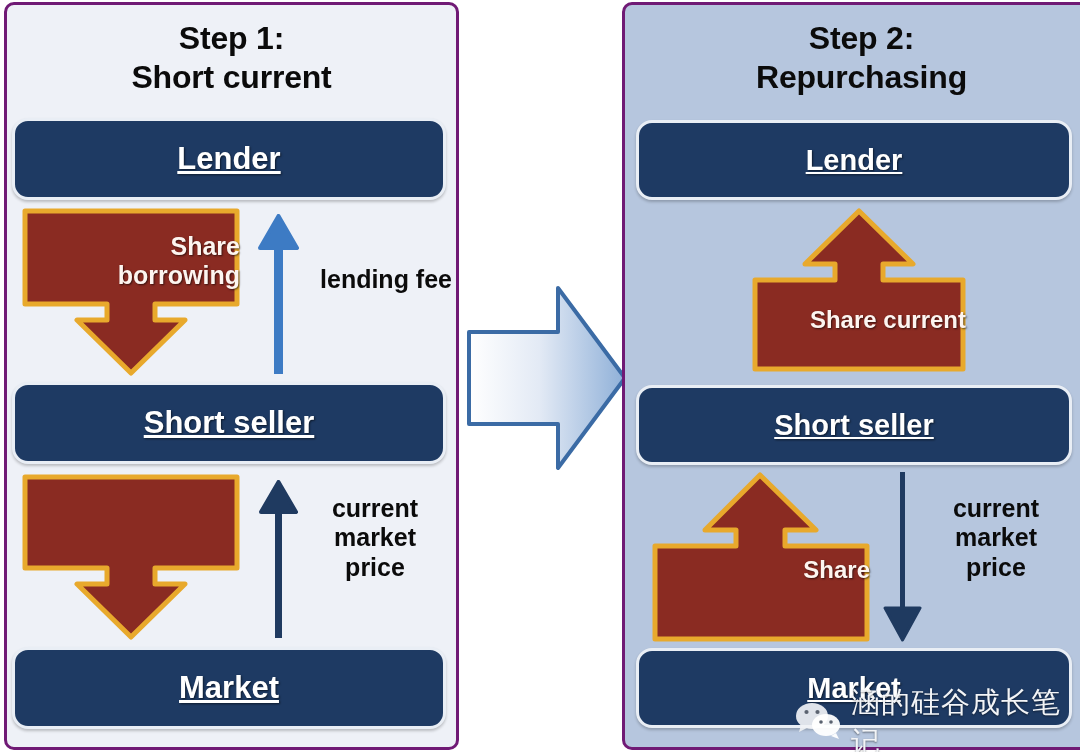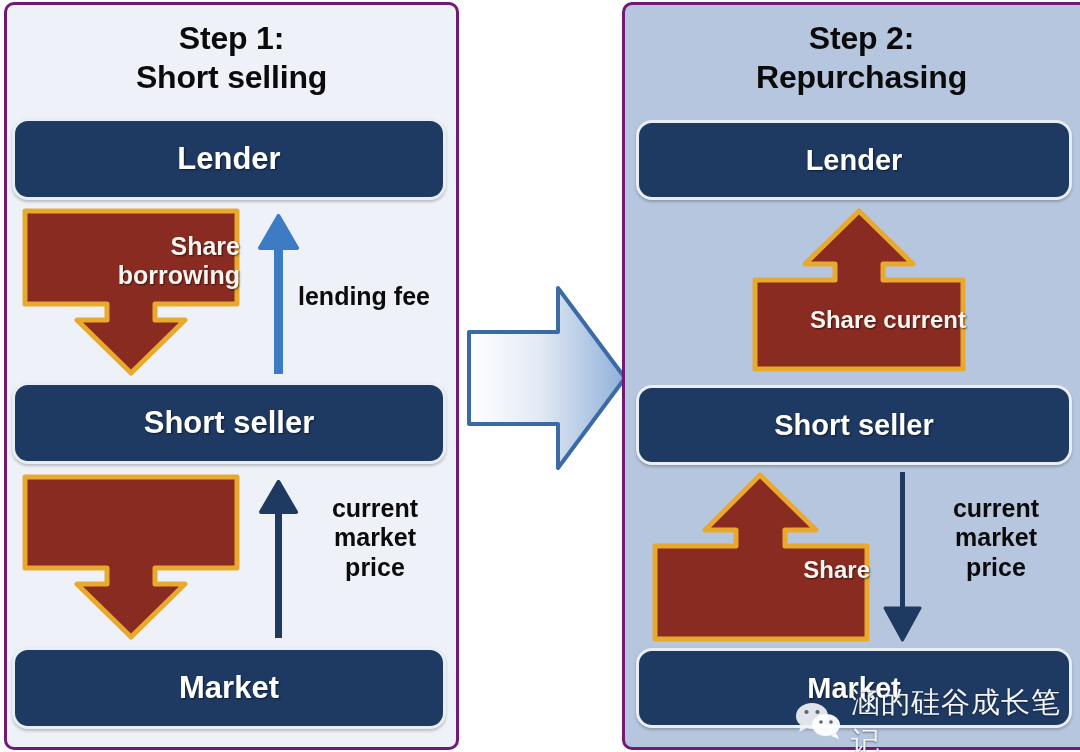--- a/index.html
+++ b/index.html
@@ -58,20 +58,21 @@
     border-radius: 16px;
     border: 3px solid #e9eef5;
     box-sizing: border-box;
     display: flex;
     align-items: center;
     justify-content: center;
     color: #ffffff;
     font-weight: bold;
     text-shadow: 1px 1px 2px rgba(0,0,0,0.55);
     box-shadow: 0 2px 3px rgba(0,0,0,0.22);
+    text-decoration: underline;
   }
   .entity.lg { font-size: 31px; }
   .entity.md { font-size: 29px; }
 
   
   #lender-left      { left: 12px;  top: 118px; width: 434px; height: 82px; }
   #shortseller-left { left: 12px;  top: 382px; width: 434px; height: 82px; }
   #market-left      { left: 12px;  top: 647px; width: 434px; height: 82px; }
 
   
@@ -118,21 +119,21 @@
   #price-arrow-right { left: 876px; top: 470px; width: 54px; height: 172px; }
 
   
   .sidelabel {
     position: absolute;
     font-weight: bold;
     color: #0b0b0b;
     font-size: 25px;
     line-height: 1.17;
   }
-  #label-lending-fee { left: 276px; top: 282px; width: 176px; text-align: center; }
+  #label-lending-fee { left: 276px; top: 265px; width: 176px; text-align: right; }
   #label-price-left  { left: 300px; top: 494px; width: 150px; text-align: center; }
   #label-price-right { left: 928px; top: 494px; width: 136px; text-align: center; }
 
   
   #center-arrow {
     position: absolute;
     left: 466px;
     top: 285px;
     width: 162px;
     height: 186px;
@@ -156,21 +157,21 @@
     text-shadow: 0 1px 2px rgba(0,0,0,0.5);
     font-family: "DejaVu Sans", sans-serif;
   }
 </style>
 </head>
 <body>
 
 <div class="panel" id="panel-left">
   <div class="panel-title">
     <div>Step 1:</div>
-    <div>Short selling</div>
+    <div>Short current</div>
   </div>
 </div>
 
 <div class="entity lg" id="lender-left">
   <span>Lender</span>
 </div>
 
 <div class="entity lg" id="shortseller-left">
   <span>Short seller</span>
 </div>

